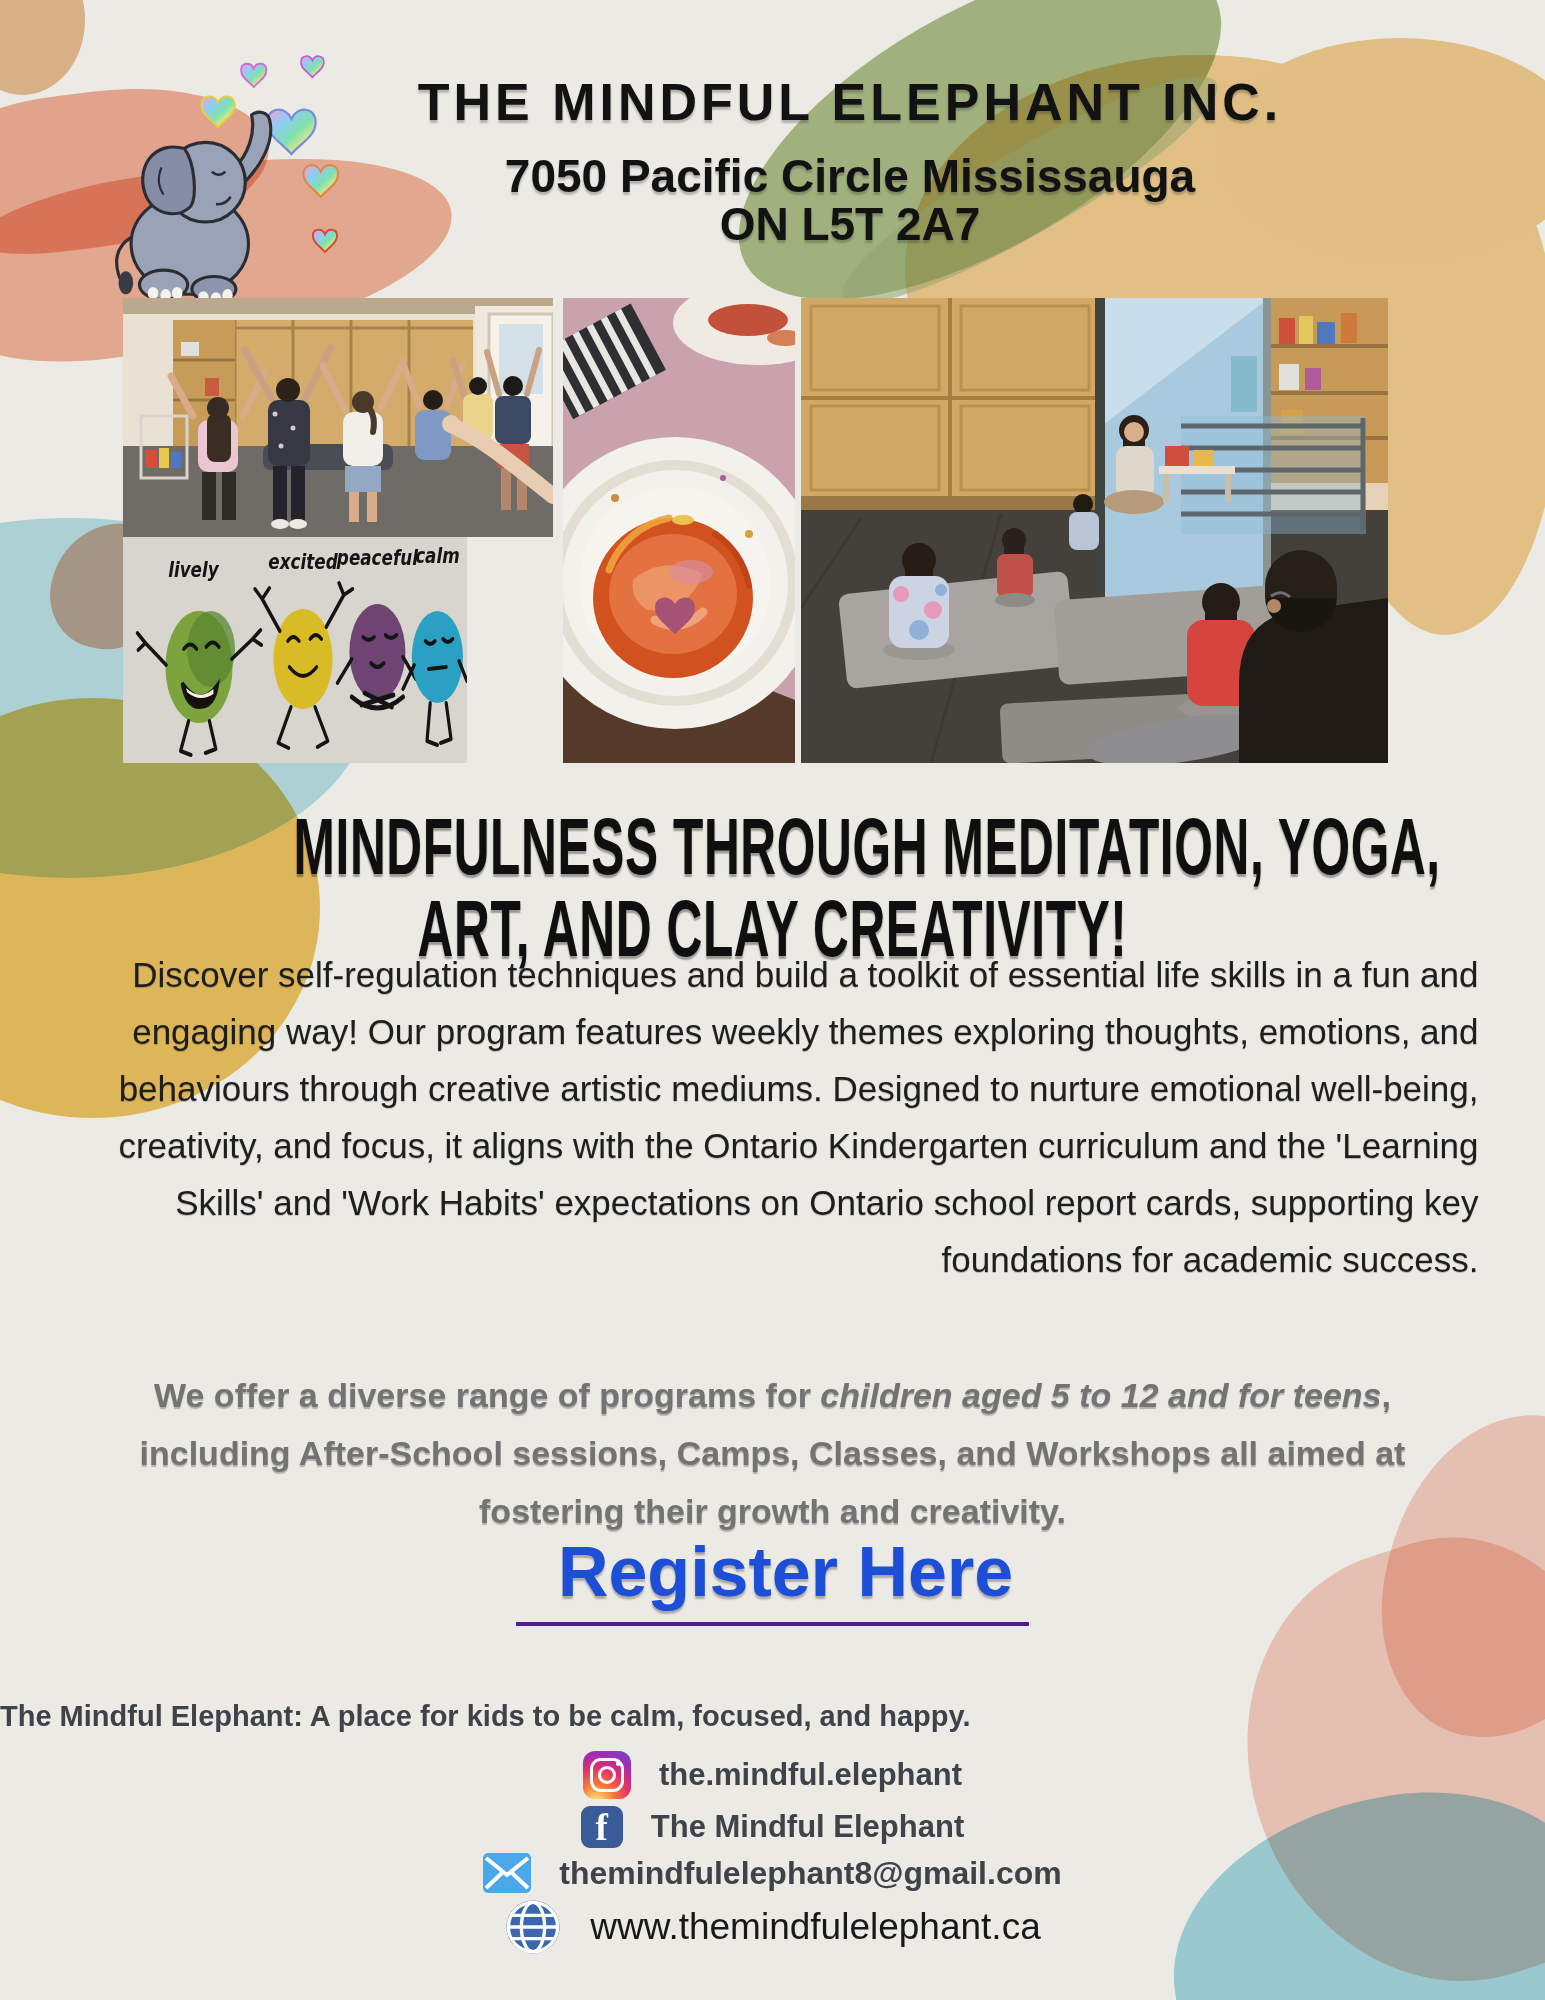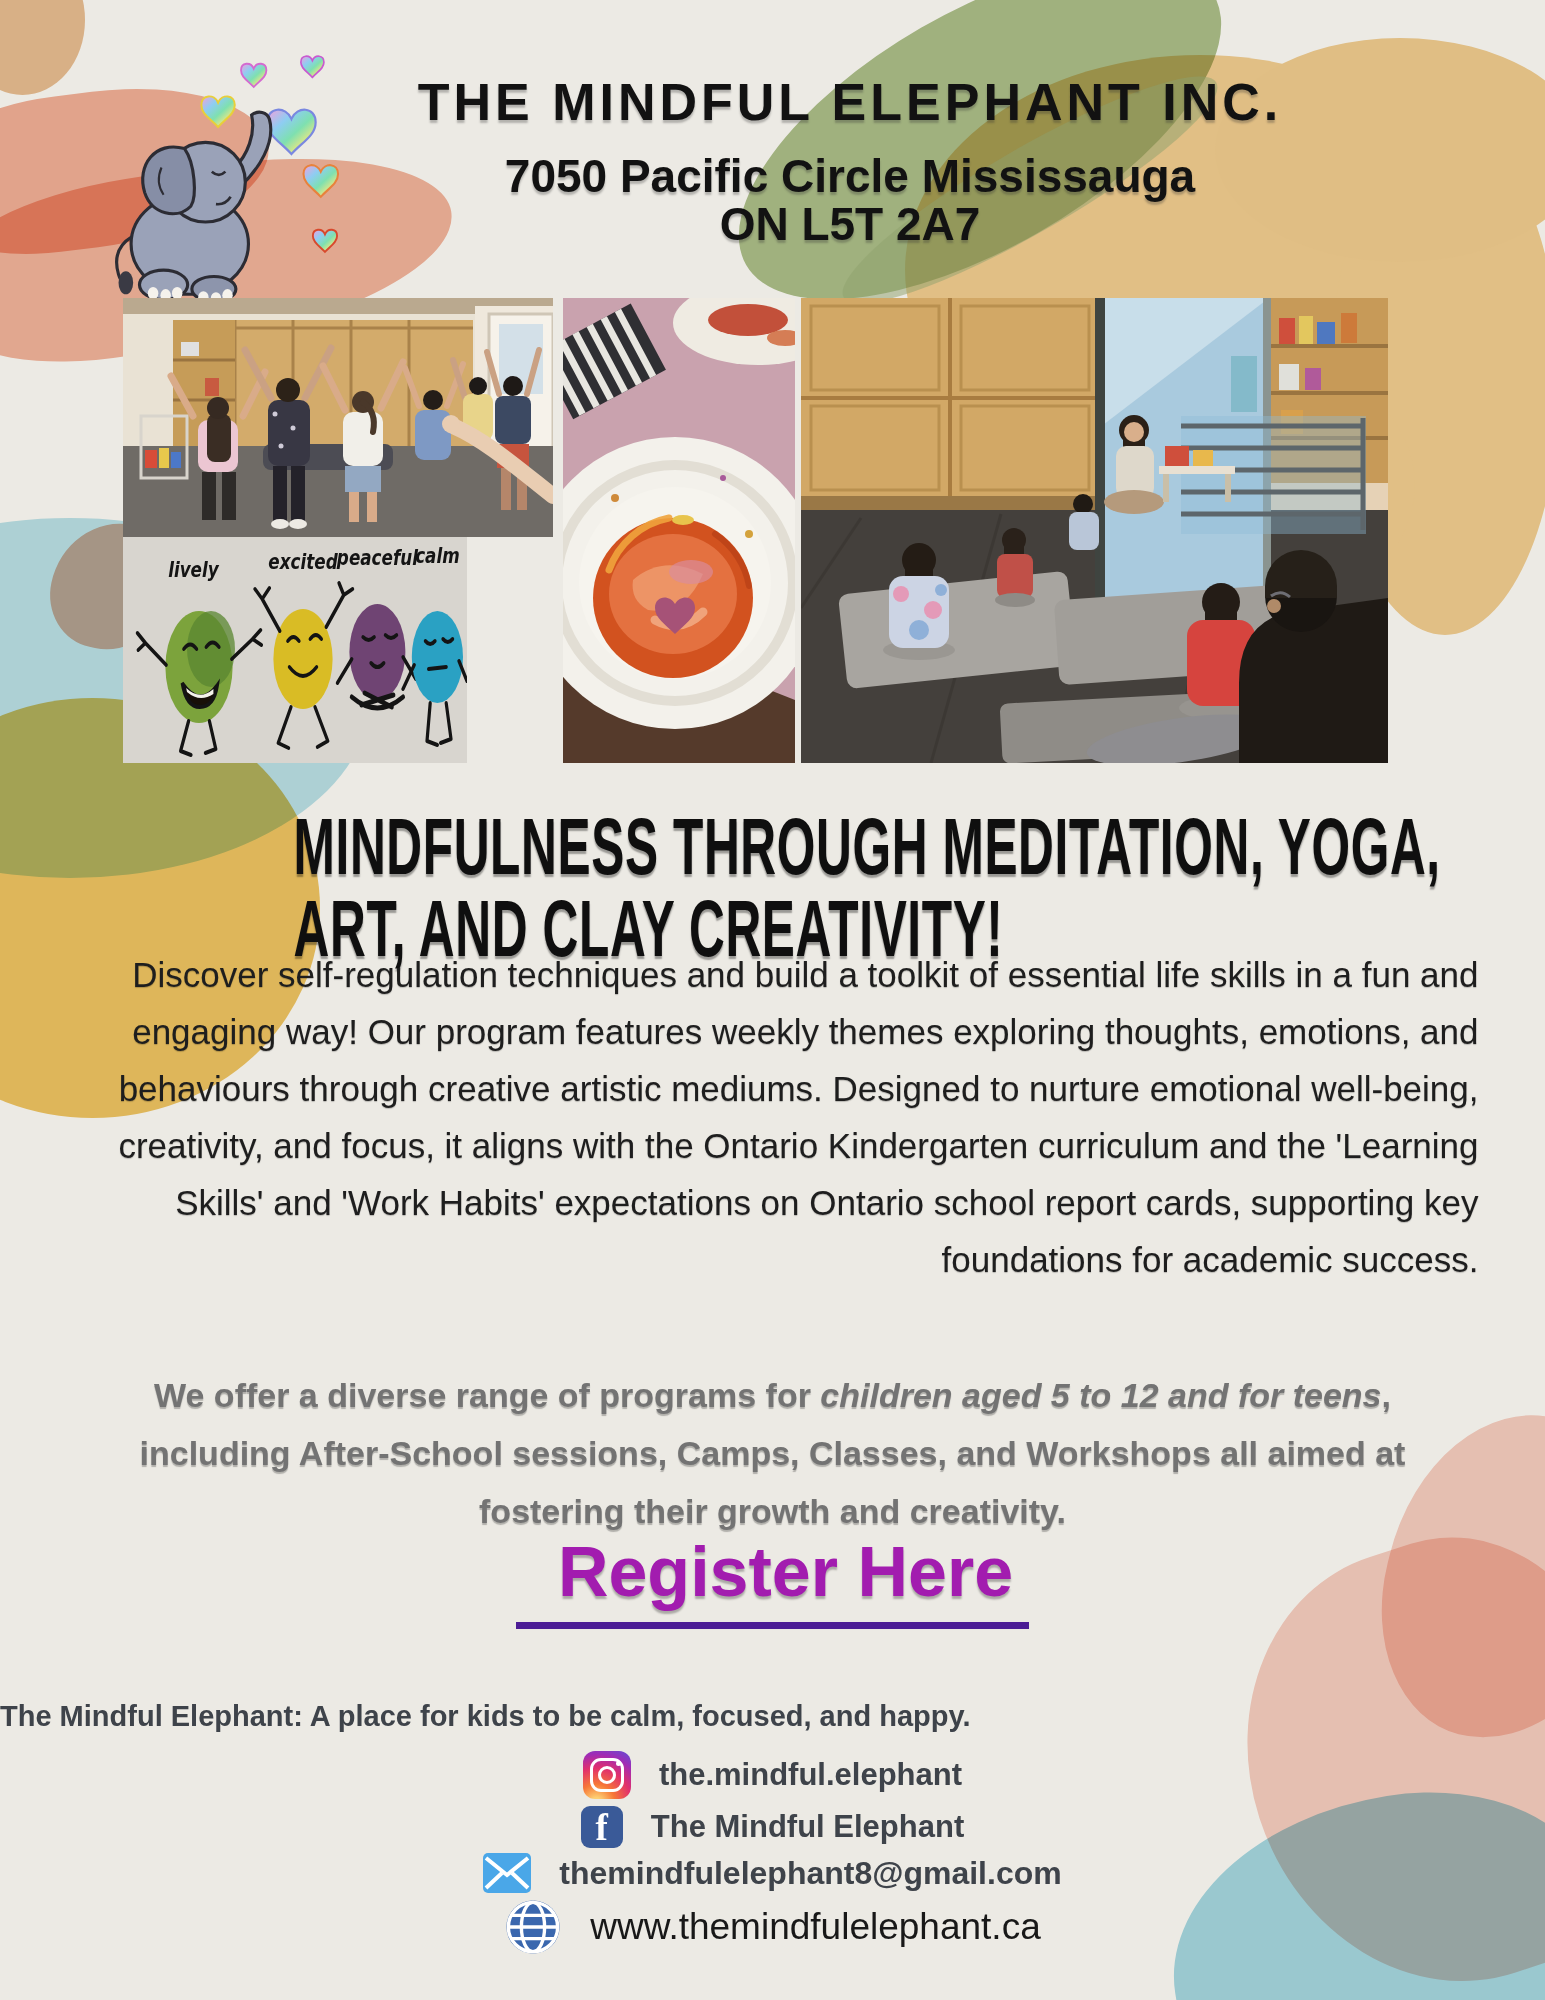--- a/index.html
+++ b/index.html
@@ -31,36 +31,36 @@
   .collage{position:absolute;left:123px;top:298px;width:1265px;height:465px;}
   .photo{position:absolute;overflow:hidden;background:#ccc;}
   .photo svg{display:block;width:100%;height:100%;}
   #ph-yoga{left:0;top:0;width:430px;height:239px;}
   #ph-fp{left:0;top:239px;width:344px;height:226px;}
   #ph-clay{left:440px;top:0;width:232px;height:465px;}
   #ph-med{left:678px;top:0;width:587px;height:465px;}
   .fp-label{font-family:"DejaVu Sans",sans-serif;font-style:italic;font-weight:600;
             font-size:21px;fill:#141414;text-anchor:middle;}
   
-  .headline{position:absolute;left:0;top:786px;width:100%;color:#0f0f0f;}
+  .headline{position:absolute;left:0;top:786px;width:100%;text-align:center;color:#0f0f0f;}
   .hl{display:block;font-size:80px;line-height:82px;font-weight:700;letter-spacing:1px;
       transform:scaleX(.62);transform-origin:50% 50%;white-space:nowrap;
       text-shadow:0 3px 2px rgba(0,0,0,.35);}
   
   .intro{position:absolute;left:50%;top:946px;width:1412px;transform:translateX(-50%);
          margin:0;font-size:35px;line-height:57px;text-align:right;color:#1E1E1E;
          font-weight:400;text-shadow:0 1px 1px rgba(0,0,0,.22);}
   .programs{position:absolute;left:50%;top:1366px;width:1270px;transform:translateX(-50%);
             margin:0;font-size:34px;line-height:58px;text-align:center;color:#737373;
             font-weight:700;text-shadow:0 2px 1px rgba(0,0,0,.25);}
   .programs em{font-style:italic;}
   
   .register-wrap{position:absolute;left:0;top:1532px;width:100%;text-align:center;}
-  .register-link{display:inline-block;font-size:70px;font-weight:700;color:#a21caf;
-                 text-decoration:none;border-bottom:7px solid #4c1d95;
+  .register-link{display:inline-block;font-size:70px;font-weight:700;color:#1d4ed8;
+                 text-decoration:none;border-bottom:4px solid #4c1d95;
                  padding:0 16px 10px 42px;cursor:pointer;
                  text-shadow:0 3px 2px rgba(0,0,0,.28);}
   
   .tagline{position:absolute;left:0;top:1700px;width:100%;text-align:left;
            font-size:29px;font-weight:700;color:#3E434A;}
   .social{position:absolute;left:0;width:100%;display:flex;justify-content:center;
           align-items:center;gap:28px;}
   #row-ig{top:1748px;height:54px;}
   #row-fb{top:1804px;height:46px;}
   #row-mail{top:1850px;height:46px;}

